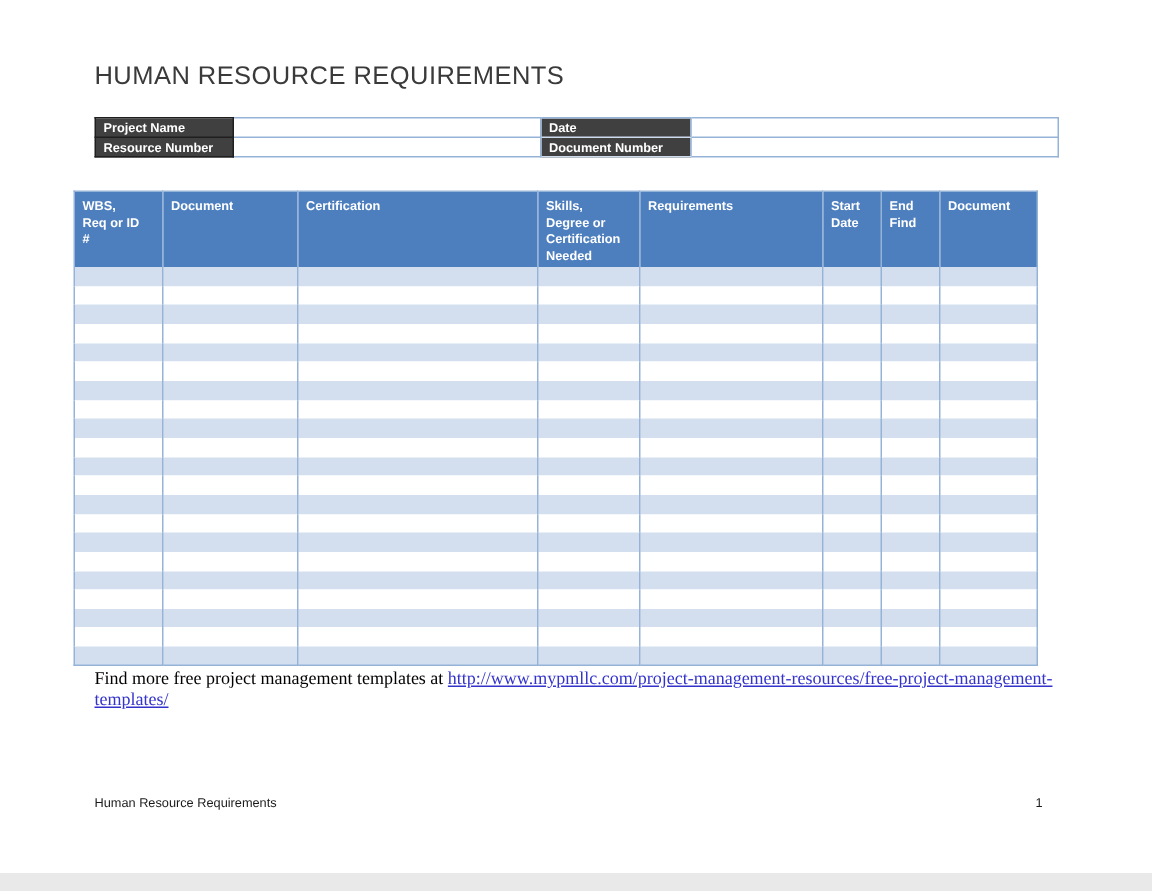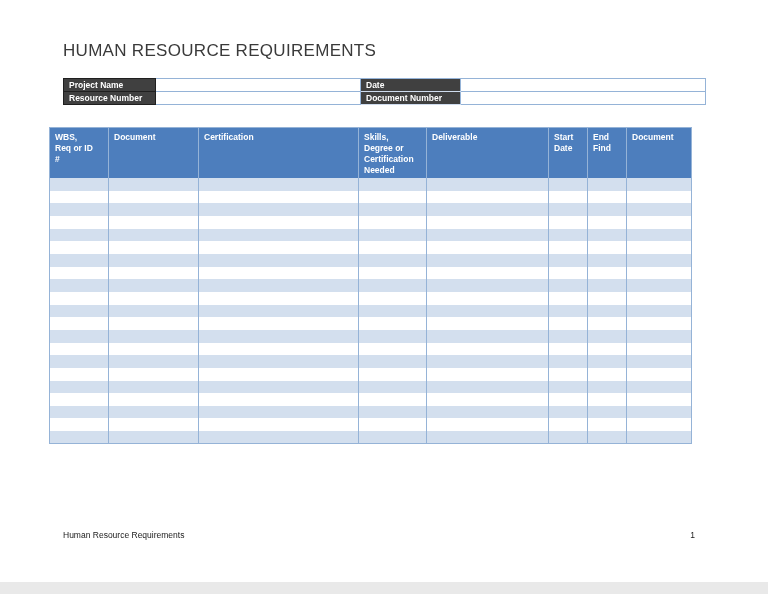--- a/index.html
+++ b/index.html
@@ -165,21 +165,21 @@
       <tr>
           <th>WBS,
 Req or ID
 #</th>
           <th>Document</th>
           <th>Certification</th>
           <th>Skills,
 Degree or
 Certification
 Needed</th>
-          <th>Deliverable</th>
+          <th>Requirements</th>
           <th>Start
 Date</th>
           <th>End
 Find</th>
           <th>Document</th>
         </tr>
     </thead>
     <tbody>
         <tr class="odd">
           <td></td>
@@ -387,19 +387,22 @@
           <td></td>
           <td></td>
           <td></td>
           <td></td>
           <td></td>
           <td></td>
         </tr>
       </tbody>
   </table>
 
+  <div class="promo">
+    <span>Find more free project management templates at </span><a>http://www.mypmllc.com/project-management-resources/free-project-management-templates/</a>
+  </div>
 
   <div class="page-footer">
     <span>Human Resource Requirements</span>
     <span>1</span>
   </div>
 
 </div>
 
 </body></html>

